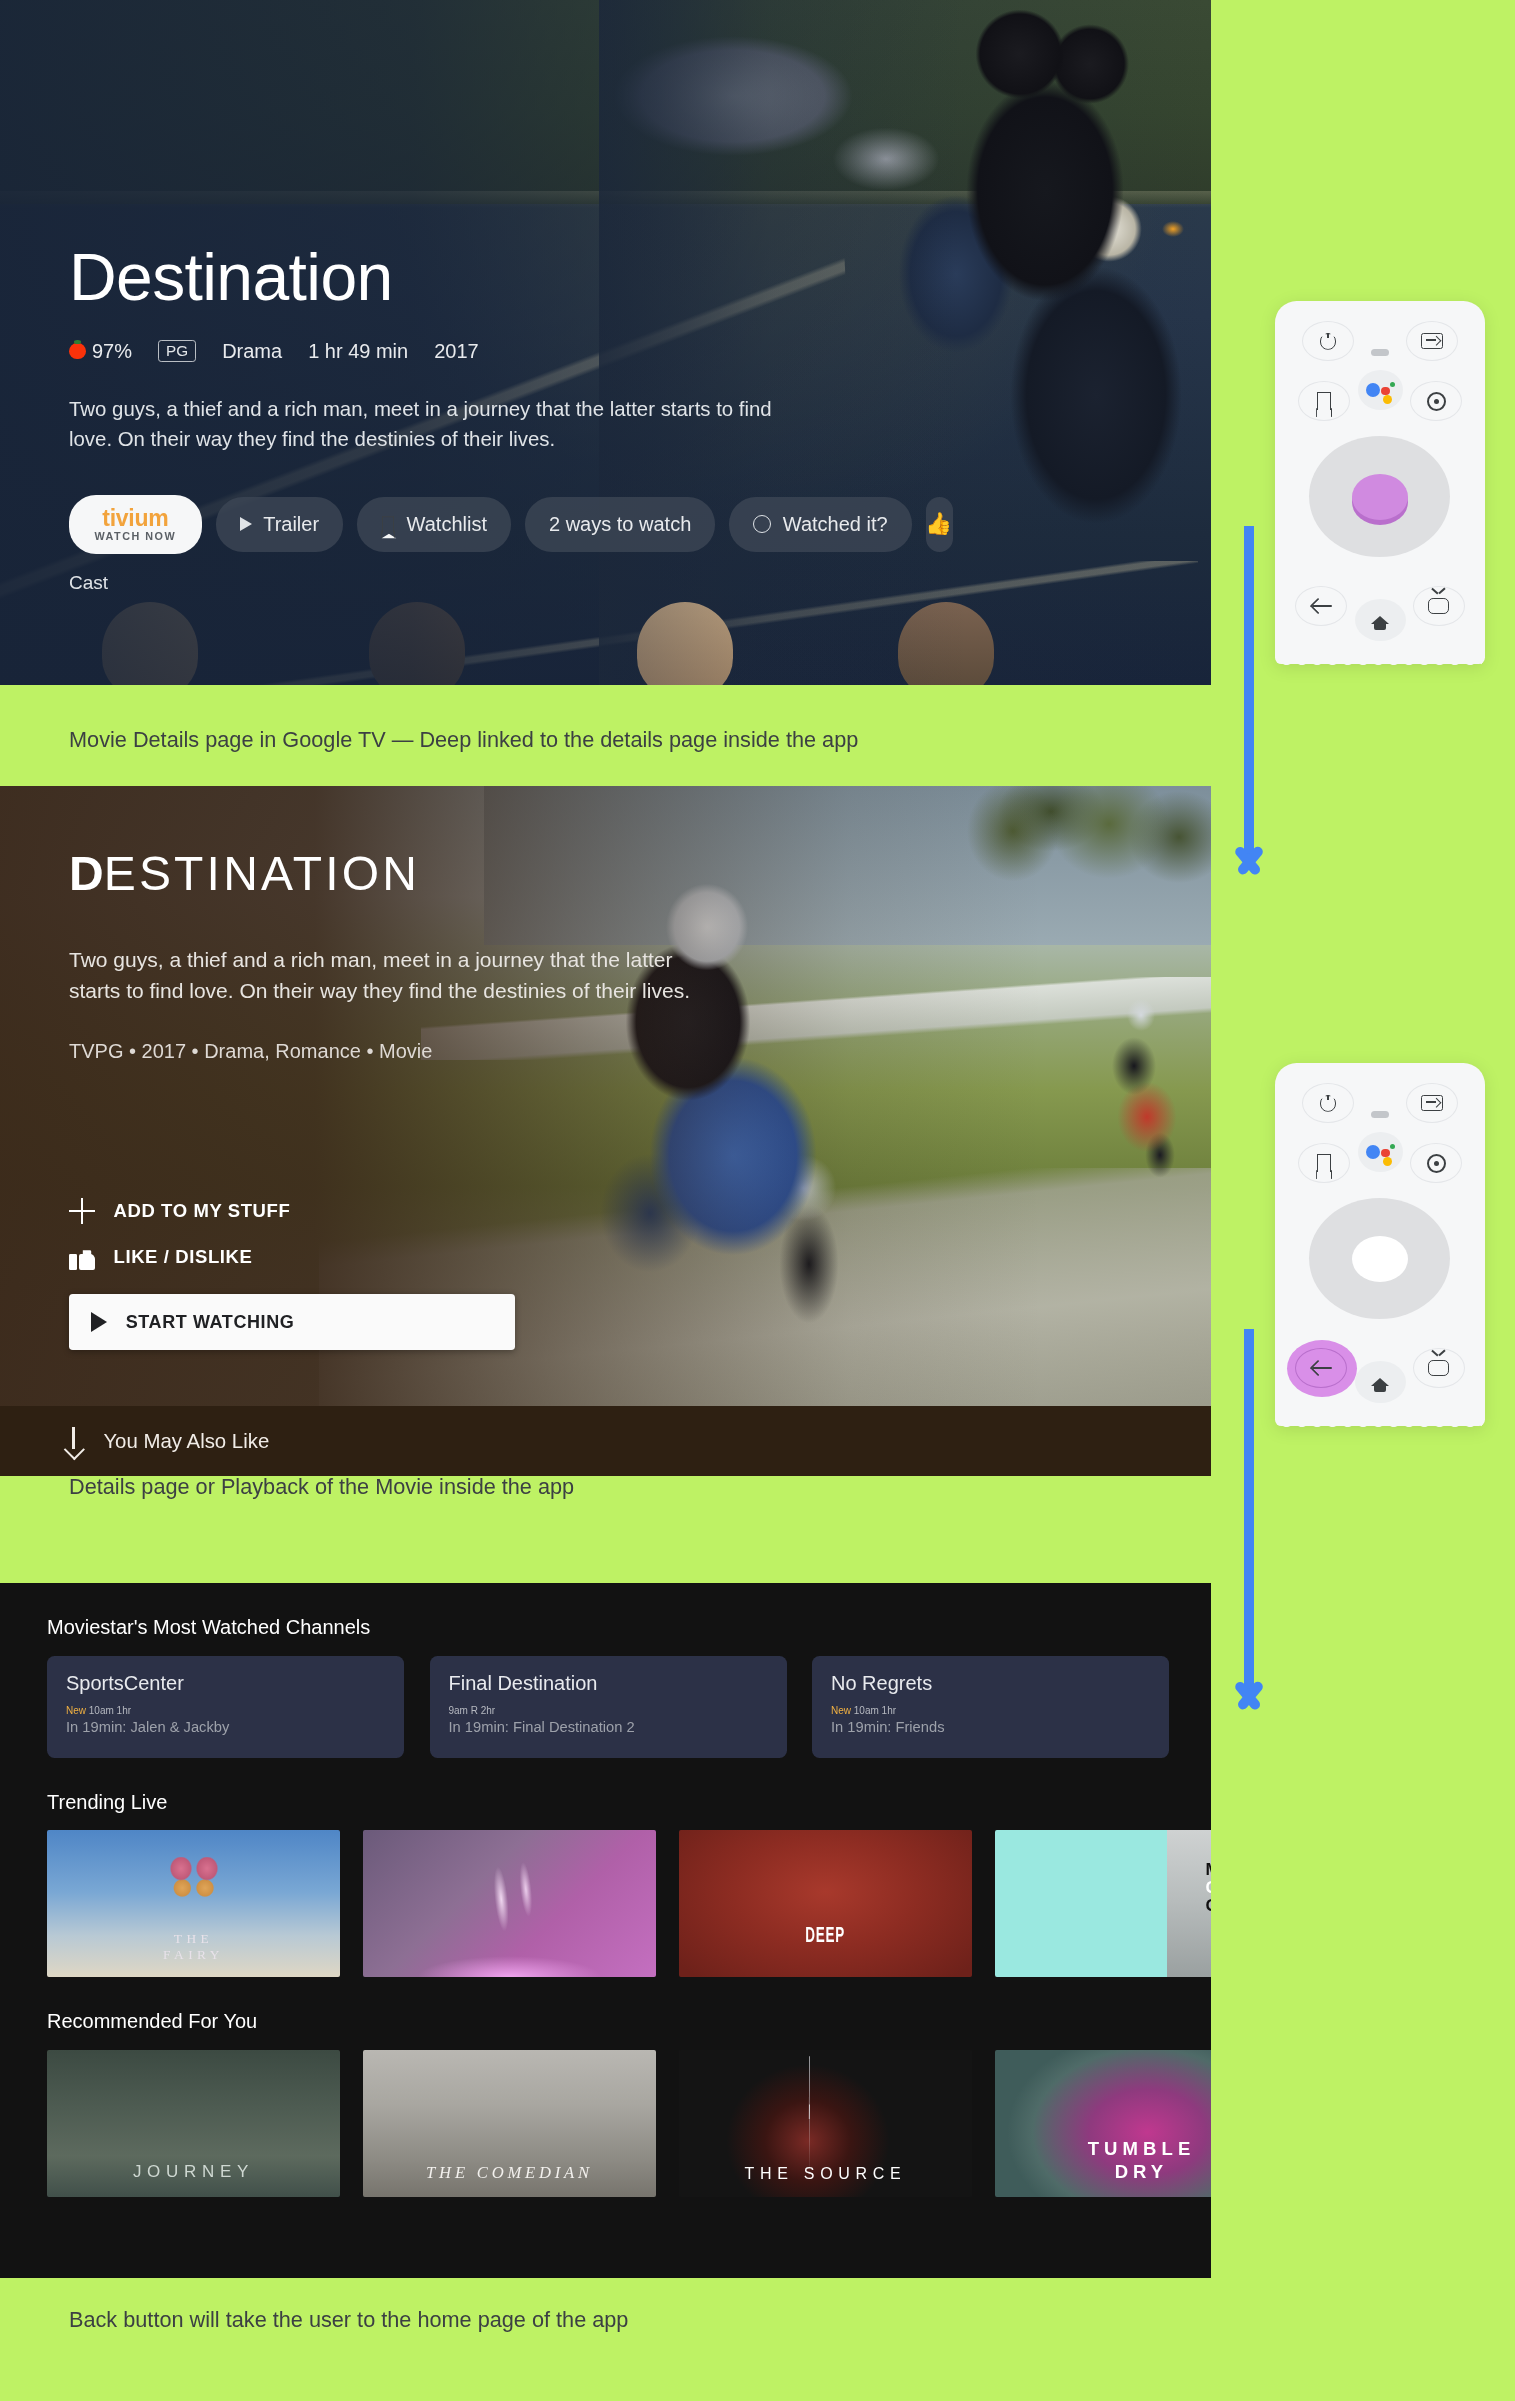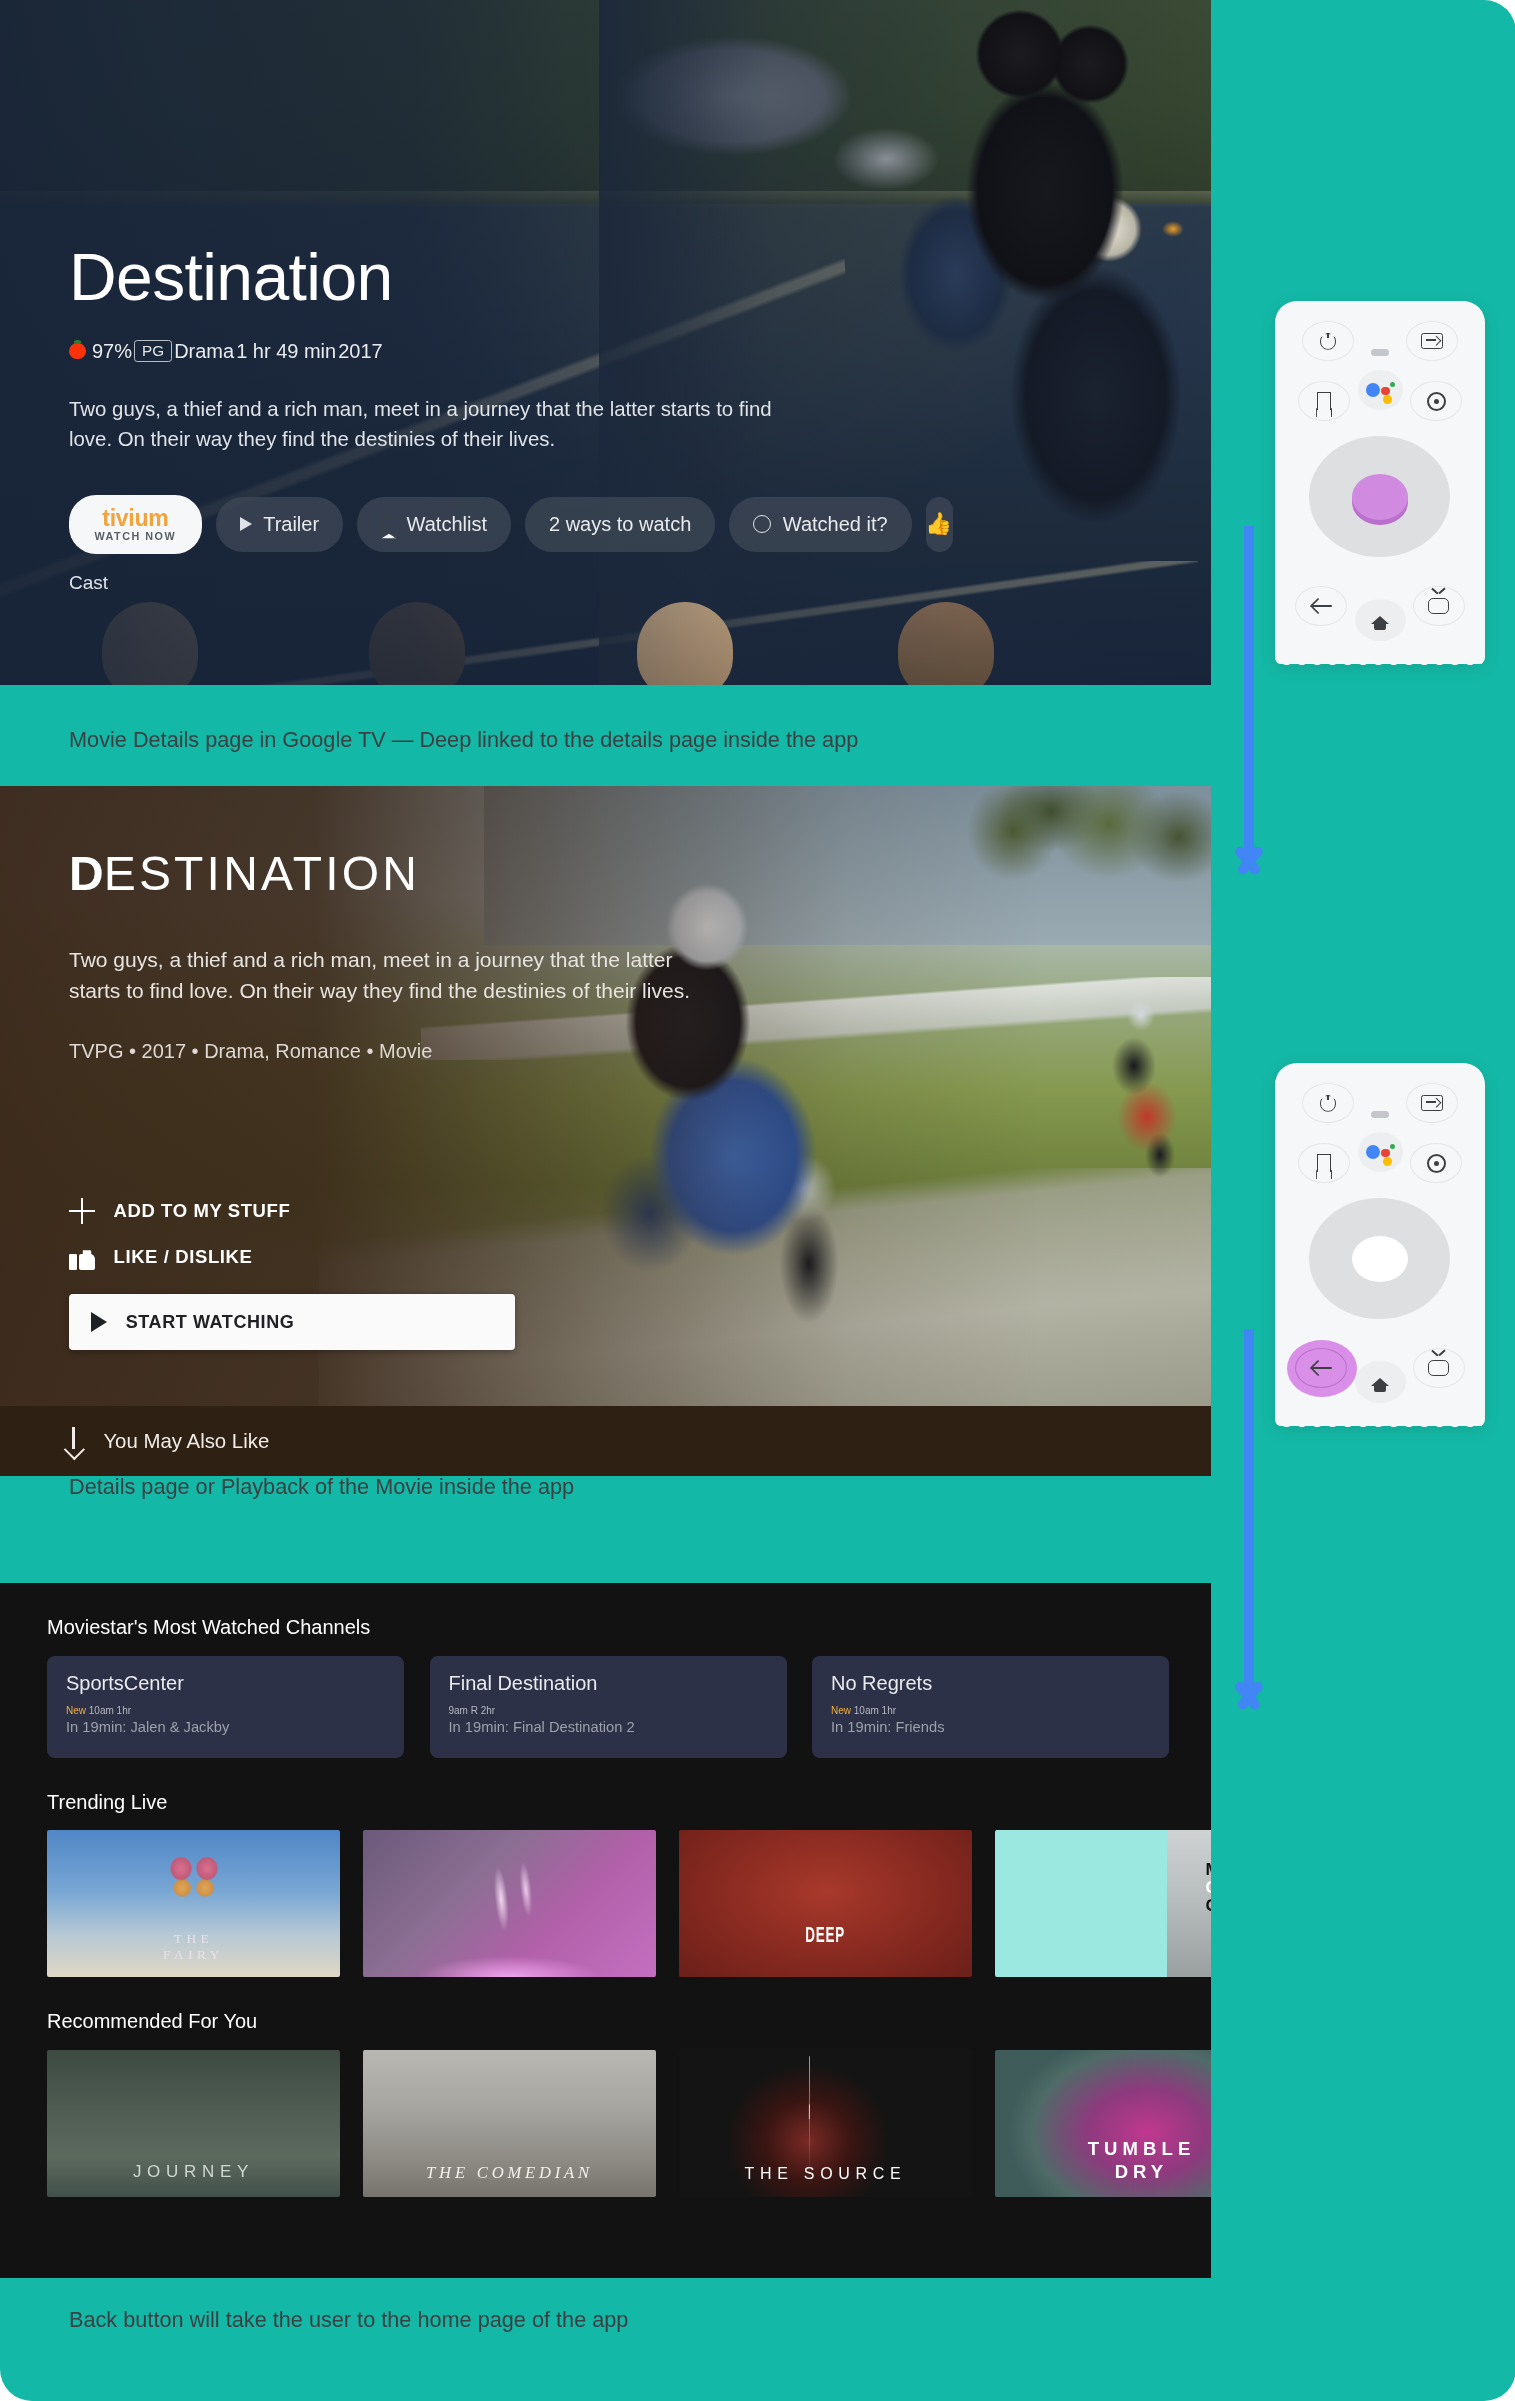--- a/index.html
+++ b/index.html
@@ -3,21 +3,21 @@
 <meta charset="utf-8">
 <style>
   * { box-sizing: border-box; margin: 0; padding: 0; }
   html, body {
     width: 1516px;
     height: 2401px;
     background: #ffffff;
     font-family: "Liberation Sans", sans-serif;
     overflow: hidden;
   }
-  .page { position: relative; width: 1516px; height: 2401px; background:#14b8a6;border-radius:32px; }
+  .page { position: relative; width: 1516px; height: 2401px; background:#bef264; }
 
   
   .panel1 {
     position: absolute; left: 0; top: 0; width: 1211px; height: 685px;
     overflow: hidden;
     background:
       radial-gradient(circle at 64% 16%, rgba(70,80,70,.85) 0%, rgba(30,42,58,0) 42%),
       linear-gradient(to bottom, #3c4a43 0%, #2c3c4c 22%, #26354a 46%, #1d2b3d 78%, #18243a 100%);
   }
   .p1-scene { position:absolute; inset:0; }
@@ -59,21 +59,21 @@
   }
   .p1-head{
     position:absolute; bottom:0; width:96px; height:96px; border-radius:50% 50% 42% 42%;
   }
   .p1-vig{
     position:absolute; inset:0;
     background: linear-gradient(to right, rgba(24,36,56,.92) 0%, rgba(24,36,56,.72) 34%, rgba(24,36,56,.18) 62%, rgba(24,36,56,0) 80%);
   }
   .p1-body{ position:absolute; left:69px; top:243px; width:797px; z-index:5; }
   .p1-title{ font-size:66px; font-weight:400; color:#ffffff; letter-spacing:-0.6px; line-height:1.04; }
-  .p1-meta{ display:flex; align-items:center; gap:2px; margin-top:28px; font-size:20px; color:#e8eaed; }
+  .p1-meta{ display:flex; align-items:center; gap:26px; margin-top:28px; font-size:20px; color:#e8eaed; }
   .tomato{ width:16.6px; height:16.6px; border-radius:50% 50% 48% 48%; background:#fa320a; position:relative; display:inline-block;}
   .tomato:before{content:""; position:absolute; top:-3.2px; left:4.5px; width:7.6px; height:4.5px; background:#2f7d32; border-radius:40%;}
   .p1-score{ display:flex; align-items:center; gap:6.4px; }
   .pg-badge{ border:1.3px solid #b9bec4; border-radius:3.2px; padding:1.3px 7px; font-size:15.3px; color:#e3e6e9; }
   .p1-desc{ margin-top:31px; font-size:20.4px; line-height:1.5; color:#dfe3e7; max-width:727px; }
   .p1-actions{ display:flex; align-items:center; gap:14px; margin-top:40px; }
   .chip{
     height:55px; border-radius:27px; background:rgba(60,70,84,.82);
     display:flex; align-items:center; gap:11.5px; padding:0 24px; color:#e8eaed;
     font-size:20px; white-space:nowrap;

